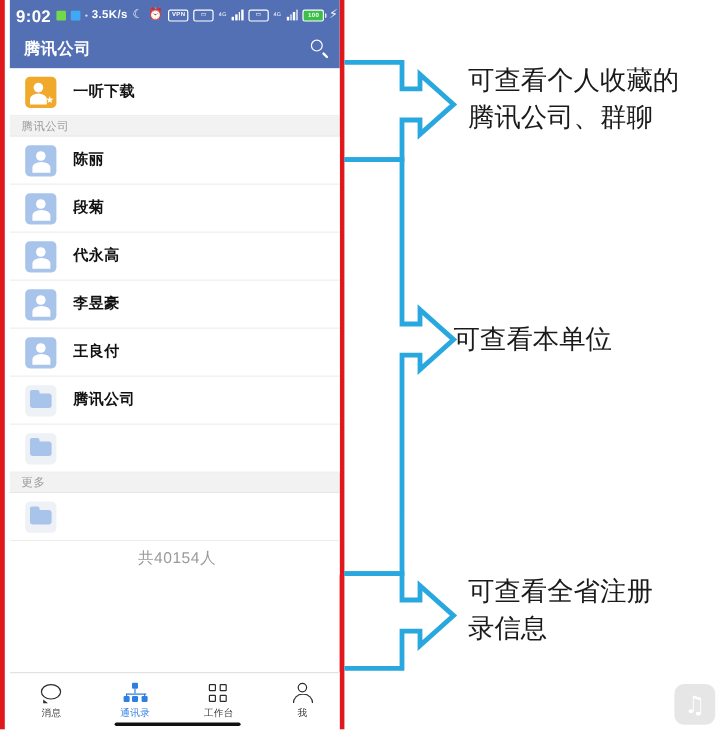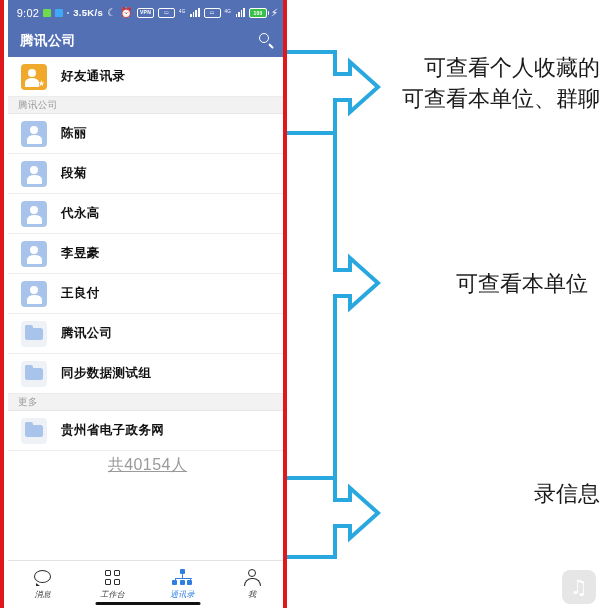--- a/index.html
+++ b/index.html
@@ -24,21 +24,21 @@
   .phone-inner{position:absolute;left:4px;top:0;width:279px;height:608px;overflow:hidden;}
 
   
   .statusbar{
     height:25px;background:#5470b5;color:#fff;
     display:flex;align-items:center;justify-content:center;
     font-size:10px;letter-spacing:.3px;
     position:relative;
   }
   .sb-group{display:flex;align-items:center;gap:4px;}
-  .sb-time{font-size:11px;font-weight:normal;}
+  .sb-time{font-size:14px;font-weight:bold;}
   .sb-sq{width:8px;height:8px;border-radius:1px;display:inline-block;}
   .sb-sq.green{background:#6fdb4a;}
   .sb-sq.blue{background:#3fa9f5;}
   .sb-dot{width:2px;height:2px;background:#cdd8ef;border-radius:50%;display:inline-block;}
   .sb-speed{font-size:9.5px;font-weight:bold;}
   .sb-ic{font-size:10px;line-height:1;display:inline-block;}
   .sb-box{
     display:inline-flex;align-items:center;justify-content:center;
     border:1.2px solid #fff;border-radius:2px;height:8px;min-width:13px;
     font-size:5px;line-height:1;padding:0 1px;font-weight:bold;
@@ -108,31 +108,31 @@
     background:#a8c4ea;border-radius:1.5px 2px 0 0;
   }
 
   .section-hd{
     height:17px;background:#f2f2f2;color:#9a9a9a;font-size:9.5px;
     display:flex;align-items:center;padding-left:10px;
     border-bottom:1px solid #e6e6e6;box-sizing:border-box;letter-spacing:.4px;
   }
   .counter{
     height:28px;display:flex;align-items:center;justify-content:center;
-    font-size:16px;color:#9a9a9a;background:#fff;letter-spacing:.4px;text-decoration:underline;
+    font-size:13px;color:#9a9a9a;background:#fff;letter-spacing:.4px;
   }
 
   
   .tabbar{
     position:absolute;bottom:0;left:0;width:279px;height:48px;
     background:#fff;border-top:1px solid #e2e2e2;
     display:flex;box-sizing:border-box;
   }
   .tab{flex:1;display:flex;flex-direction:column;align-items:center;justify-content:center;gap:3px;}
-  .tab .tl{font-size:8px;color:#3b3b3b;letter-spacing:.3px;font-style:italic;}
+  .tab .tl{font-size:8px;color:#3b3b3b;letter-spacing:.3px;}
   .tab.active .tl{color:#2f7fe0;}
   .tic{height:17px;width:20px;position:relative;}
 
   .ic-chat{
     position:absolute;left:1px;top:1px;width:17px;height:13px;
     border:1.5px solid #2b2b2b;border-radius:50%;box-sizing:border-box;
   }
   .ic-chat:after{
     content:"";position:absolute;left:1px;bottom:-4px;width:0;height:0;
     border-left:4px solid #2b2b2b;border-top:3px solid transparent;border-bottom:0;
@@ -152,21 +152,21 @@
   .ic-grid i.c{left:2px;top:10px;}
   .ic-grid i.d{left:11px;top:10px;}
   .ic-me .h{position:absolute;left:6px;top:0px;width:8px;height:8px;border:1.5px solid #2b2b2b;border-radius:50%;box-sizing:border-box;}
   .ic-me .b{position:absolute;left:1.5px;top:9px;width:17px;height:8px;border:1.5px solid #2b2b2b;border-bottom:none;border-radius:9px 9px 0 0;box-sizing:border-box;}
   .home-ind{position:absolute;bottom:3px;left:50%;transform:translateX(-50%);width:105px;height:3.5px;background:#111;border-radius:2px;}
 
   
   .anno-svg{position:absolute;left:0;top:0;width:600px;height:608px;pointer-events:none;}
   .anno-text{
     position:absolute;color:#1a1a1a;font-size:22px;line-height:31px;
-    font-family:"DejaVu Sans","Liberation Sans",sans-serif;letter-spacing:0px;text-align:right;
+    font-family:"DejaVu Sans","Liberation Sans",sans-serif;letter-spacing:0px;
   }
   #anno1{left:390px;top:52px;width:210px;}
   #anno2{left:378px;top:268px;width:210px;}
   #anno3{left:390px;top:478px;width:210px;}
 
   
   .wm{position:absolute;right:4px;bottom:4px;display:flex;align-items:center;gap:6px;opacity:.45;}
   .wm-logo{
     width:34px;height:34px;background:#c9c9c9;border-radius:8px;
     display:flex;align-items:center;justify-content:center;
@@ -218,21 +218,21 @@
         <span class="search-ic"></span>
       </div>
 
       <div class="list">
         <div class="row">
           <span class="av orange">
             <span class="p-head"></span>
               <span class="p-body"></span>
               <span class="star">★</span>
           </span>
-          <span class="label">好友通讯录</span>
+          <span class="label">一听下载</span>
         </div>
       </div>
 
       <div class="section-hd">腾讯公司</div>
       <div class="list">
         <div class="row">
           <span class="av light">
               <span class="p-head"></span>
               <span class="p-body"></span>
             </span>
@@ -269,65 +269,63 @@
         <div class="row">
           <span class="av folder">
               <span class="fold"></span>
             </span>
           <span class="label">腾讯公司</span>
         </div>
         <div class="row">
           <span class="av folder">
               <span class="fold"></span>
             </span>
-          <span class="label">同步数据测试组</span>
         </div>
       </div>
 
       <div class="section-hd">更多</div>
       <div class="list">
         <div class="row">
           <span class="av folder">
               <span class="fold"></span>
             </span>
-          <span class="label">贵州省电子政务网</span>
         </div>
       </div>
       <div class="counter">共40154人</div>
 
       <div class="tabbar">
         <div class="tab">
           <span class="tic">
               <span class="ic-chat"></span>
             </span>
           <span class="tl">消息</span>
-        </div>
-        <div class="tab">
-          <span class="tic ic-grid">
-            <i class="a"></i>
-              <i class="b"></i>
-              <i class="c"></i>
-              <i class="d"></i>
-          </span>
-          <span class="tl">工作台</span>
         </div>
         <div class="tab active">
           <span class="tic ic-org">
             <i class="top"></i>
               <i class="vline"></i>
               <i class="hline"></i>
             <i class="d1"></i>
               <i class="d3"></i>
             <i class="b1"></i>
               <i class="b2"></i>
               <i class="b3"></i>
           </span>
           <span class="tl">通讯录</span>
         </div>
         <div class="tab">
+          <span class="tic ic-grid">
+            <i class="a"></i>
+              <i class="b"></i>
+              <i class="c"></i>
+              <i class="d"></i>
+          </span>
+          <span class="tl">工作台</span>
+        </div>
+        <div class="tab">
           <span class="tic ic-me">
               <span class="h"></span>
               <span class="b"></span>
             </span>
           <span class="tl">我</span>
         </div>
         <div class="home-ind"></div>
       </div>
 
     </div>
@@ -339,26 +337,27 @@
       <path d="M287,52 L335,52 L335,74 L350,74 L350,62 L378,87 L350,112 L350,100 L335,100 L335,133 L287,133"></path>
 
       <path d="M287,133 L335,133 L335,270 L350,270 L350,258 L378,283 L350,308 L350,296 L335,296 L335,478 L287,478"></path>
 
       <path d="M287,478 L335,478 L335,500 L350,500 L350,488 L378,513 L350,538 L350,526 L335,526 L335,557 L287,557"></path>
     </g>
   </svg>
 
   <div class="anno-text" id="anno1">
     <div>可查看个人收藏的</div>
-    <div>可查看本单位、群聊</div>
+    <div>腾讯公司、群聊</div>
   </div>
   <div class="anno-text" id="anno2">
     <div>可查看本单位</div>
   </div>
   <div class="anno-text" id="anno3">
+    <div>可查看全省注册</div>
     <div>录信息</div>
   </div>
 
   <div class="wm">
     <div class="wm-logo">♫</div>
   </div>
 
 </div>
 
 </body></html>

